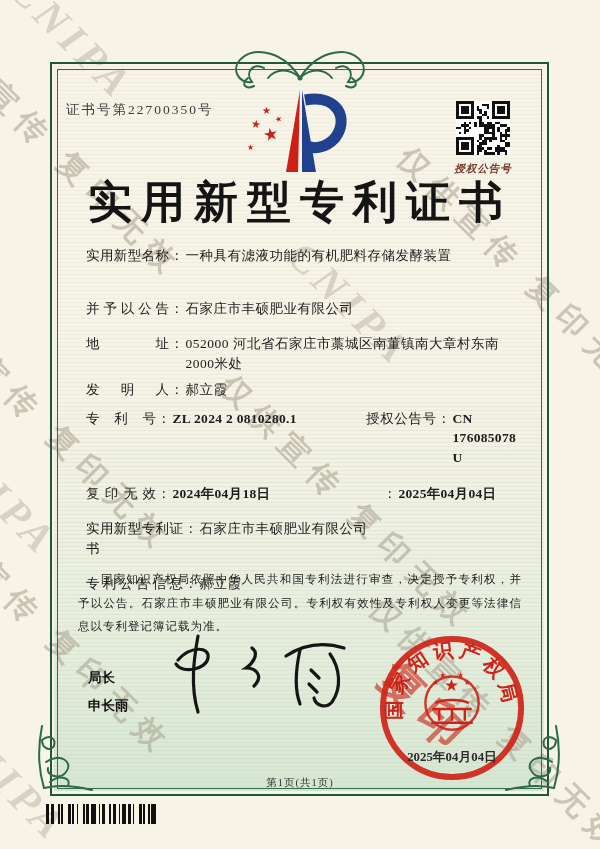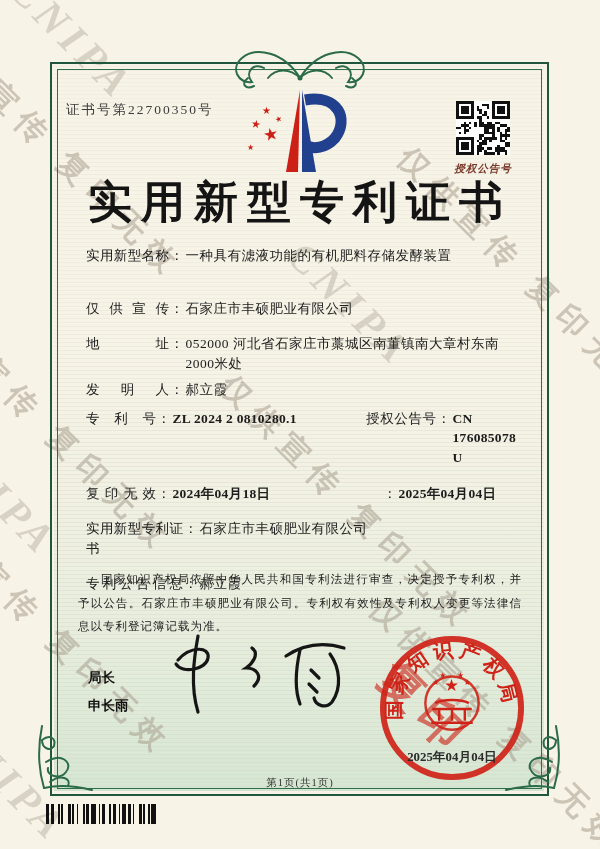--- a/index.html
+++ b/index.html
@@ -281,21 +281,21 @@
 
   <div class="title">实用新型专利证书</div>
 
   <div class="fields">
     <div class="frow mb34">
       <span class="lb lb6">实用新型名称</span>
         <span class="colon">：</span>
       <span class="val">一种具有滤液功能的有机肥料存储发酵装置</span>
     </div>
     <div class="frow mb17">
-      <span class="lb lb6">仅供宣传</span>
+      <span class="lb lb6">并予以公告</span>
         <span class="colon">：</span>
       <span class="val">石家庄市丰硕肥业有限公司</span>
     </div>
     <div class="frow mb8">
       <span class="lb lb6">地址</span>
         <span class="colon">：</span>
       <span class="val">052000 河北省石家庄市藁城区南董镇南大章村东南2000米处</span>
     </div>
     <div class="frow mb15">
       <span class="lb lb6">发明人</span>

